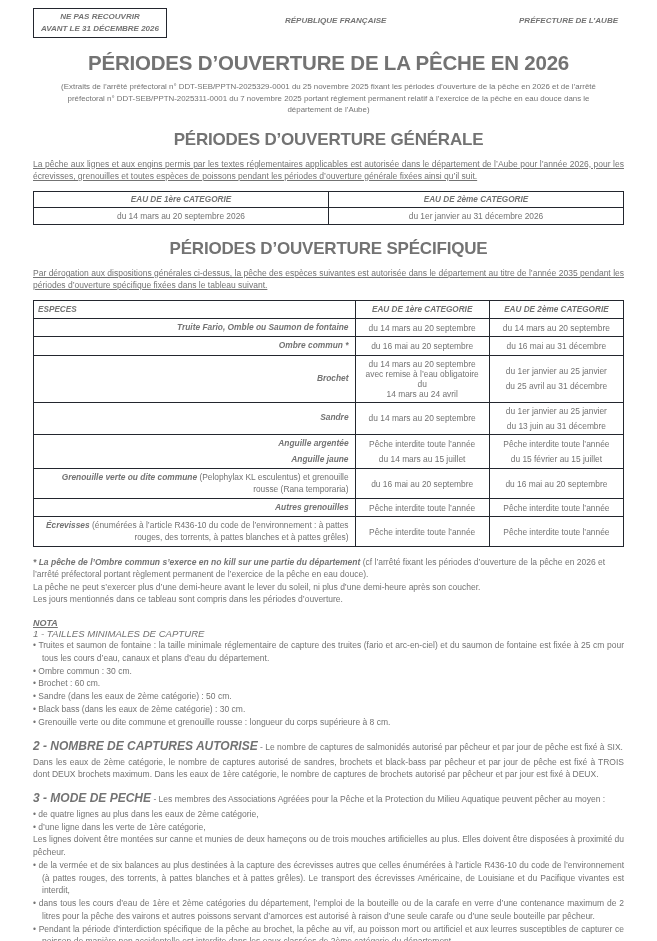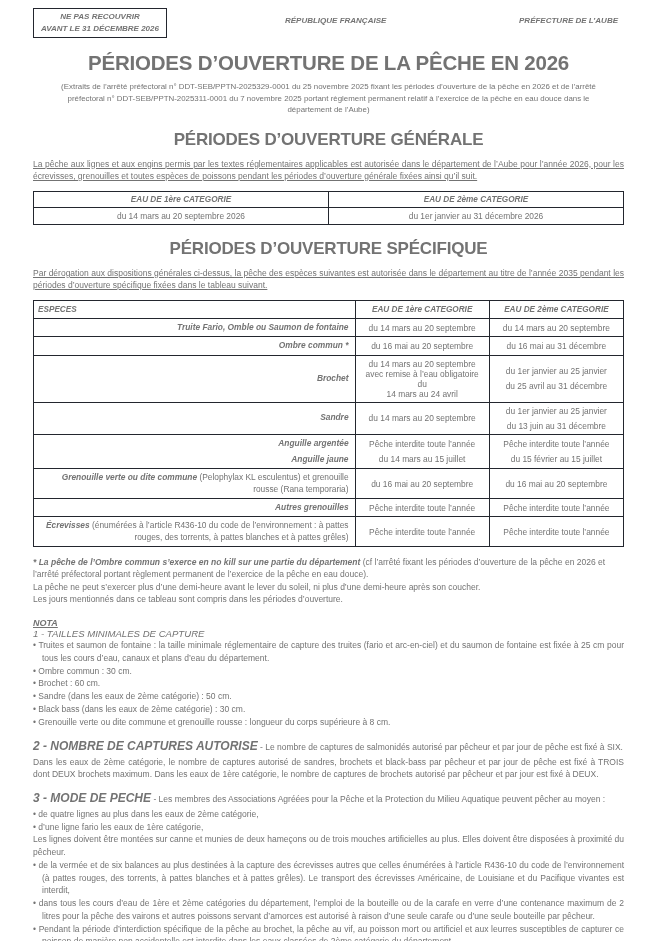--- a/index.html
+++ b/index.html
@@ -172,21 +172,21 @@
   <div class="sect">
     <span class="s-head-lg">2 - NOMBRE DE CAPTURES AUTORISE</span>
     <span>- Le nombre de captures de salmonidés autorisé par pêcheur et par jour de pêche est fixé à SIX.</span>
     <div>Dans les eaux de 2ème catégorie, le nombre de captures autorisé de sandres, brochets et black-bass par pêcheur et par jour de pêche est fixé à TROIS dont DEUX brochets maximum. Dans les eaux de 1ère catégorie, le nombre de captures de brochets autorisé par pêcheur et par jour est fixé à DEUX.</div>
   </div>
 
   <div class="sect">
     <span class="s-head-lg">3 - MODE DE PECHE</span>
     <span>- Les membres des Associations Agréées pour la Pêche et la Protection du Milieu Aquatique peuvent pêcher au moyen :</span>
     <div class="line bullet">de quatre lignes au plus dans les eaux de 2ème catégorie,</div>
-    <div class="line bullet">d’une ligne fario les eaux de 1ère catégorie,</div>
+    <div class="line bullet">d’une ligne dans les verte de 1ère catégorie,</div>
     <div class="line" style="text-align:justify">Les lignes doivent être montées sur canne et munies de deux hameçons ou de trois mouches artificielles au plus. Elles doivent être disposées à proximité du pêcheur.</div>
     <div class="line bullet" style="text-align:justify">de la vermée et de six balances au plus destinées à la capture des écrevisses autres que celles énumérées à l’article R436-10 du code de l’environnement (à pattes rouges, des torrents, à pattes blanches et à pattes grêles). Le transport des écrevisses Américaine, de Louisiane et du Pacifique vivantes est interdit,</div>
     <div class="line bullet" style="text-align:justify">dans tous les cours d’eau de 1ère et 2ème catégories du département, l’emploi de la bouteille ou de la carafe en verre d’une contenance maximum de 2 litres pour la pêche des vairons et autres poissons servant d’amorces est autorisé à raison d’une seule carafe ou d’une seule bouteille par pêcheur.</div>
     <div class="line bullet" style="text-align:justify">Pendant la période d’interdiction spécifique de la pêche au brochet, la pêche au vif, au poisson mort ou artificiel et aux leurres susceptibles de capturer ce poisson de manière non accidentelle est interdite dans les eaux classées de 2ème catégorie du département.</div>
     
   </div>
 
 </div>
 
 </body></html>

